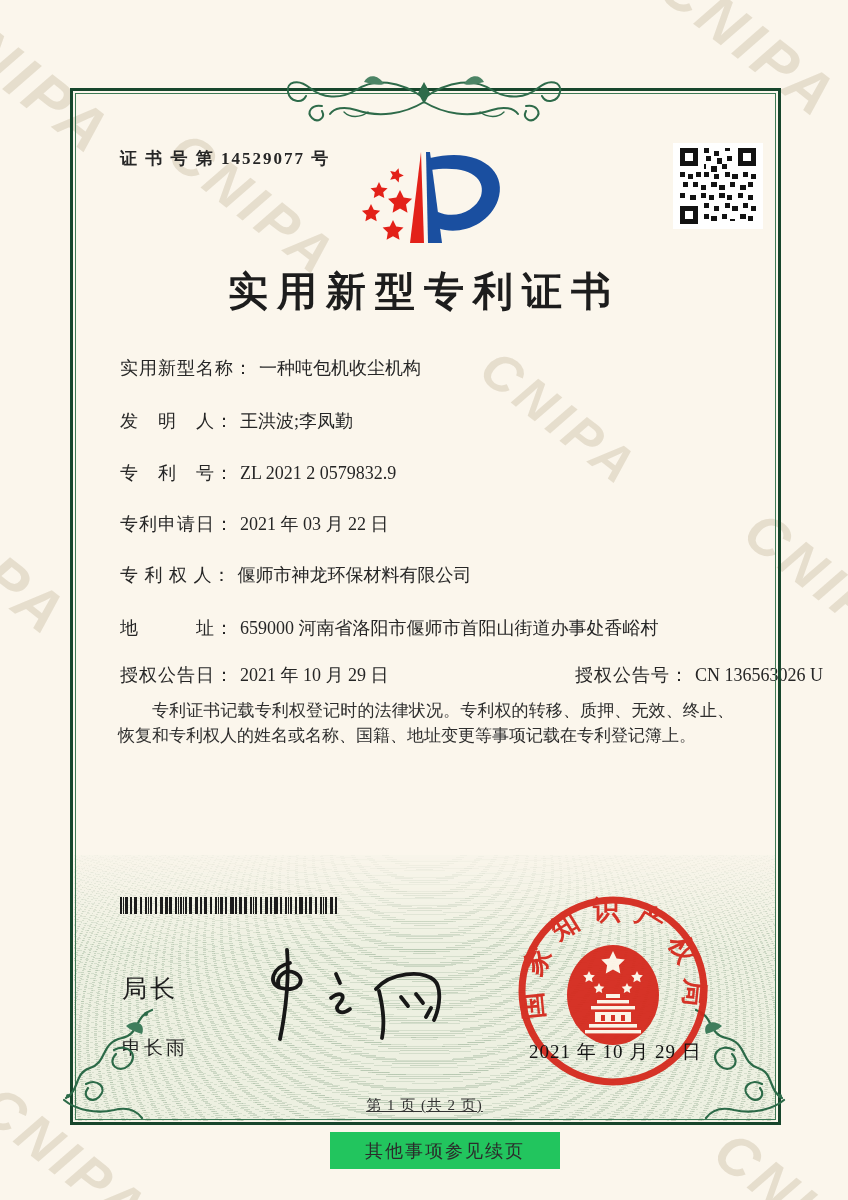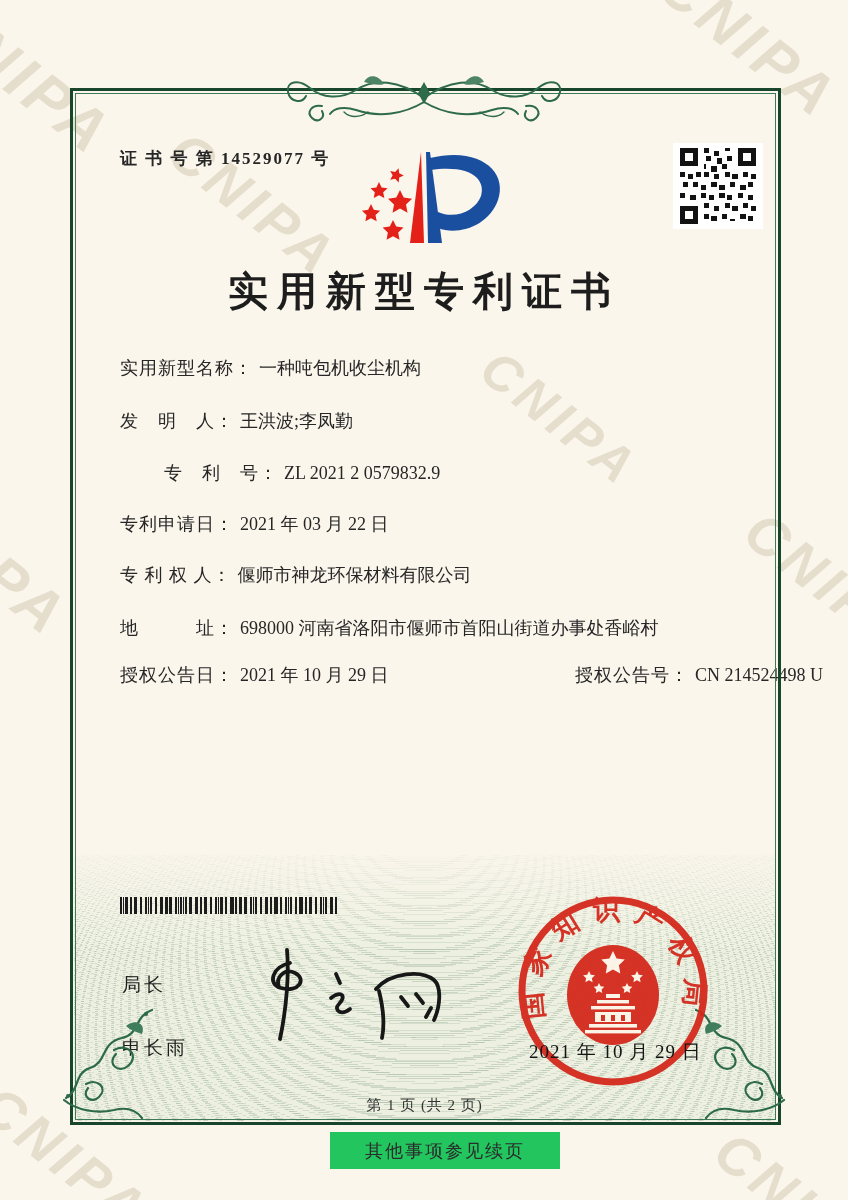--- a/index.html
+++ b/index.html
@@ -54,34 +54,34 @@
   }
   .paras p{margin:0;text-indent:2em;}
   
   .barcode{
     position:absolute;left:120px;top:897px;width:217px;height:17px;z-index:2;
     background-image:
       repeating-linear-gradient(90deg,#1c1c1c 0 2px,transparent 2px 5px),
       repeating-linear-gradient(90deg,#1c1c1c 0 1px,transparent 1px 7px),
       repeating-linear-gradient(90deg,transparent 0 3px,#1c1c1c 3px 4px,transparent 4px 11px);
   }
-  .signer-title{position:absolute;left:122px;top:972px;font-size:19px;letter-spacing:3px;z-index:2;
+  .signer-title{position:absolute;left:122px;top:972px;font-size:25px;letter-spacing:3px;z-index:2;
     font-family:"Liberation Sans","DejaVu Sans",sans-serif;color:#1e1e1e;}
   .signer-name{position:absolute;left:122px;top:1006px;font-size:19px;letter-spacing:3px;z-index:2;
     font-family:"Liberation Sans","DejaVu Sans",sans-serif;color:#1e1e1e;margin-top:29px;}
   .signature-svg{position:absolute;left:250px;top:946px;z-index:4;}
   
   .seal-svg{position:absolute;left:513px;top:891px;z-index:4;opacity:.94;}
   .seal-date{
     position:absolute;left:529px;top:1039px;z-index:5;font-size:19px;letter-spacing:1px;
     color:#141414;white-space:nowrap;
   }
   .page-footer{
     position:absolute;left:74px;top:1096px;width:701px;text-align:center;z-index:2;
-    font-size:15px;letter-spacing:1px;color:#333;
+    font-size:15px;letter-spacing:1px;color:#333;text-decoration:underline;
   }
   .cont-note{
     position:absolute;left:330px;top:1132px;width:230px;height:37px;z-index:2;
     background:#22c55e;display:flex;align-items:center;justify-content:center;
     font-size:18px;letter-spacing:2px;color:#2b2b2b;
   }
   
   .logo-svg{position:absolute;left:350px;top:138px;z-index:2;}
   .qr-box{position:absolute;left:673px;top:143px;width:90px;height:86px;background:#fff;z-index:2;
     display:flex;align-items:center;justify-content:center;}
@@ -223,40 +223,41 @@
 </div>
 
 <div class="title">实用新型专利证书</div>
 
 <div class="field-row" style="top:356px;">
   <span class="lab">实用新型名称：</span><span class="val">一种吨包机收尘机构</span>
 </div>
 <div class="field-row" style="top:409px;">
   <span class="lab">发　明　人：</span><span class="val">王洪波;李凤勤</span>
 </div>
-<div class="field-row" style="top:461px;margin-left:44px;">
+<div class="field-row" style="top:461px;">
   <span class="lab">专　利　号：</span><span class="val">ZL 2021 2 0579832.9</span>
 </div>
 <div class="field-row" style="top:512px;">
   <span class="lab">专利申请日：</span><span class="val">2021 年 03 月 22 日</span>
 </div>
 <div class="field-row" style="top:563px;">
   <span class="lab">专 利 权 人：</span><span class="val">偃师市神龙环保材料有限公司</span>
 </div>
 <div class="field-row" style="top:616px;">
-  <span class="lab">地　　　址：</span><span class="val">698000 河南省洛阳市偃师市首阳山街道办事处香峪村</span>
+  <span class="lab">地　　　址：</span><span class="val">659000 河南省洛阳市偃师市首阳山街道办事处香峪村</span>
 </div>
 <div class="field-row" style="top:663px;width:660px;">
   <span class="lab">授权公告日：</span><span class="val">2021 年 10 月 29 日</span>
   <span class="pair2">
-    <span class="lab">授权公告号：</span><span class="val">CN 214524498 U</span>
+    <span class="lab">授权公告号：</span><span class="val">CN 136563026 U</span>
   </span>
 </div>
 
 <div class="paras">
+  <p>专利证书记载专利权登记时的法律状况。专利权的转移、质押、无效、终止、恢复和专利权人的姓名或名称、国籍、地址变更等事项记载在专利登记簿上。</p>
 </div>
 
 <div class="barcode"></div>
 
 <div class="signer-title">局长</div>
 <div class="signer-name">申长雨</div>
 
 <svg class="signature-svg" width="205" height="98" viewBox="0 0 205 98">
   <g stroke="#171717" stroke-width="3.8" fill="none" stroke-linecap="round" stroke-linejoin="round">
     <path d="M40,17 C22,21 17,38 31,42 C49,47 57,33 45,27 C35,22 25,31 29,41"></path>

